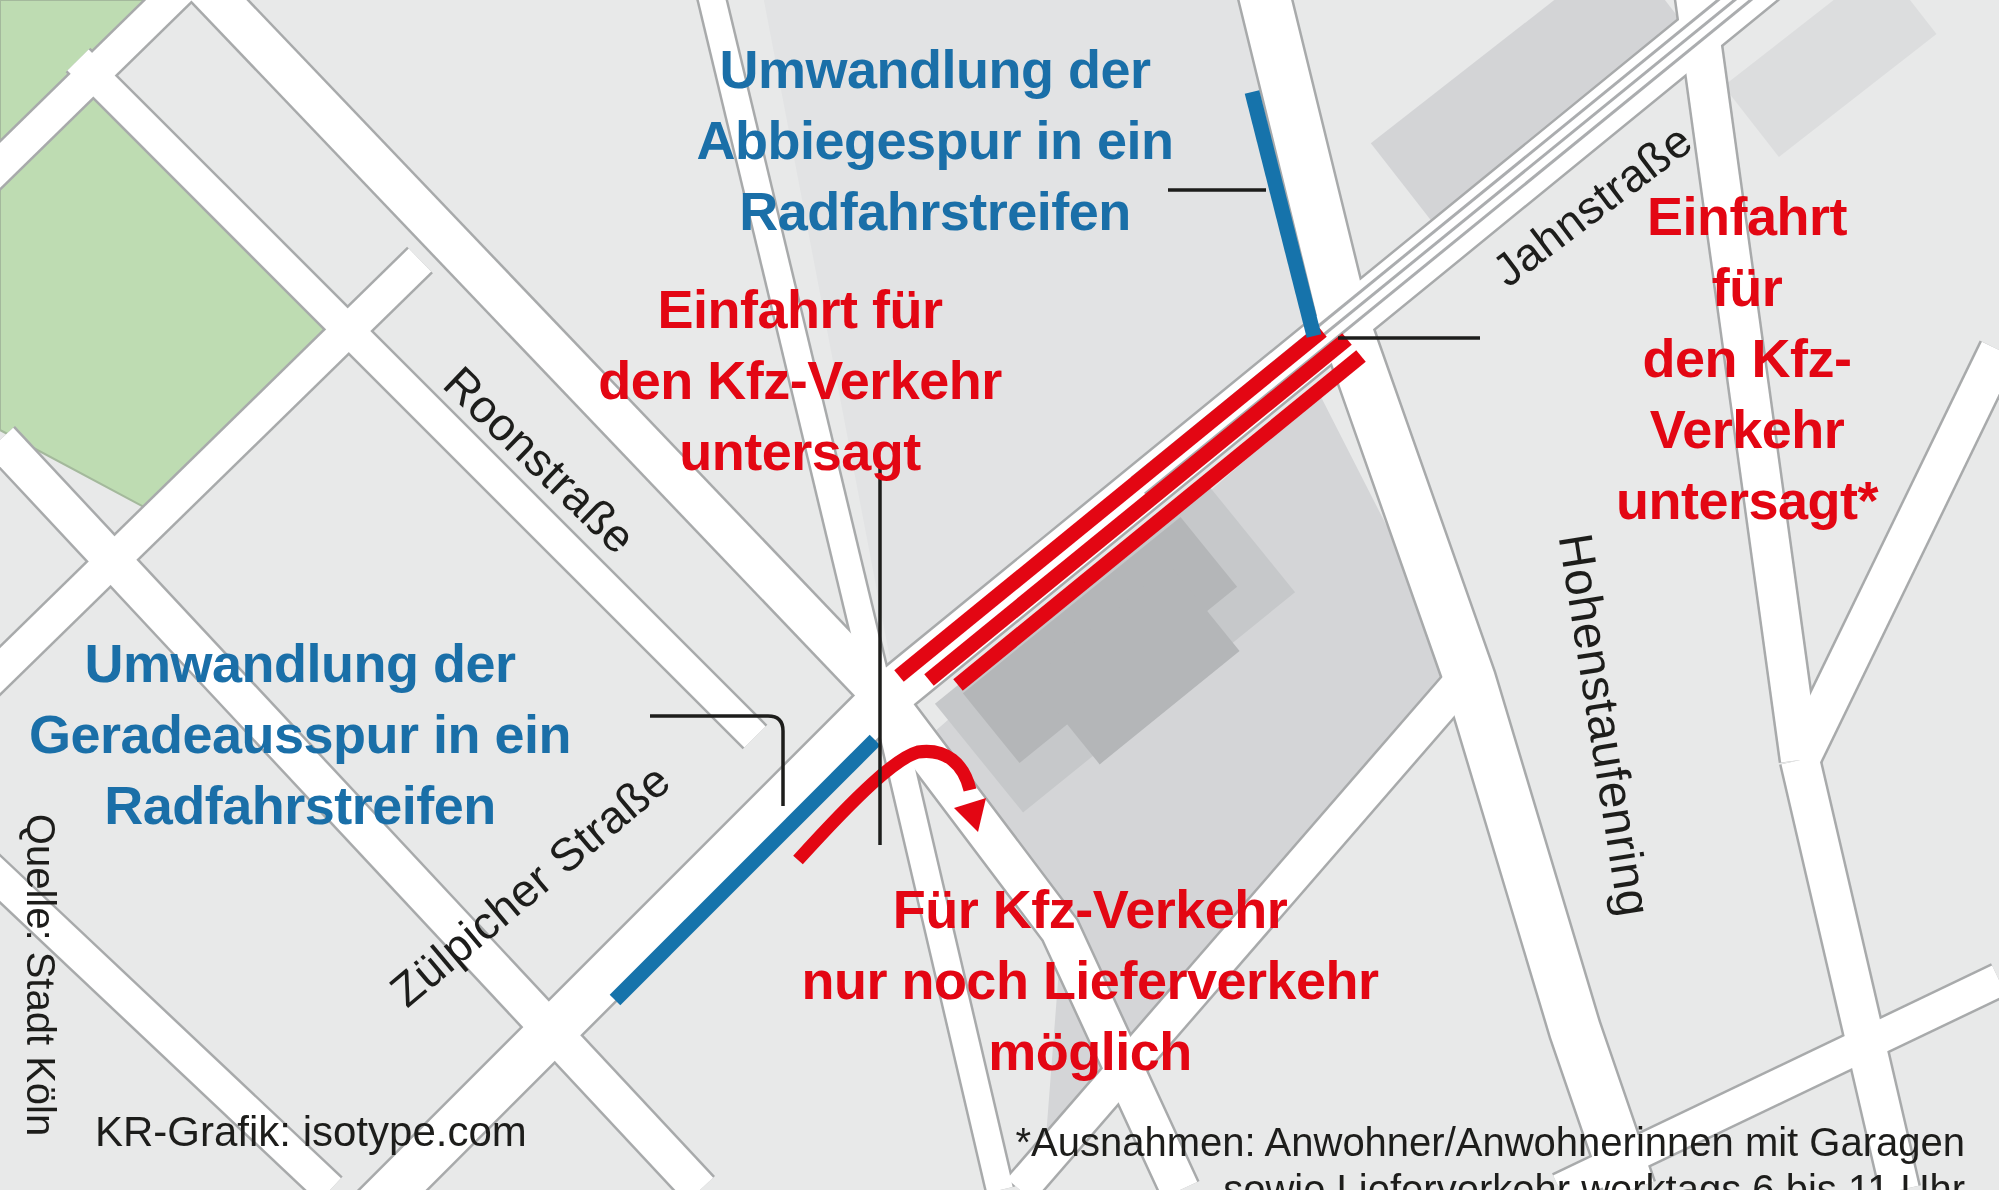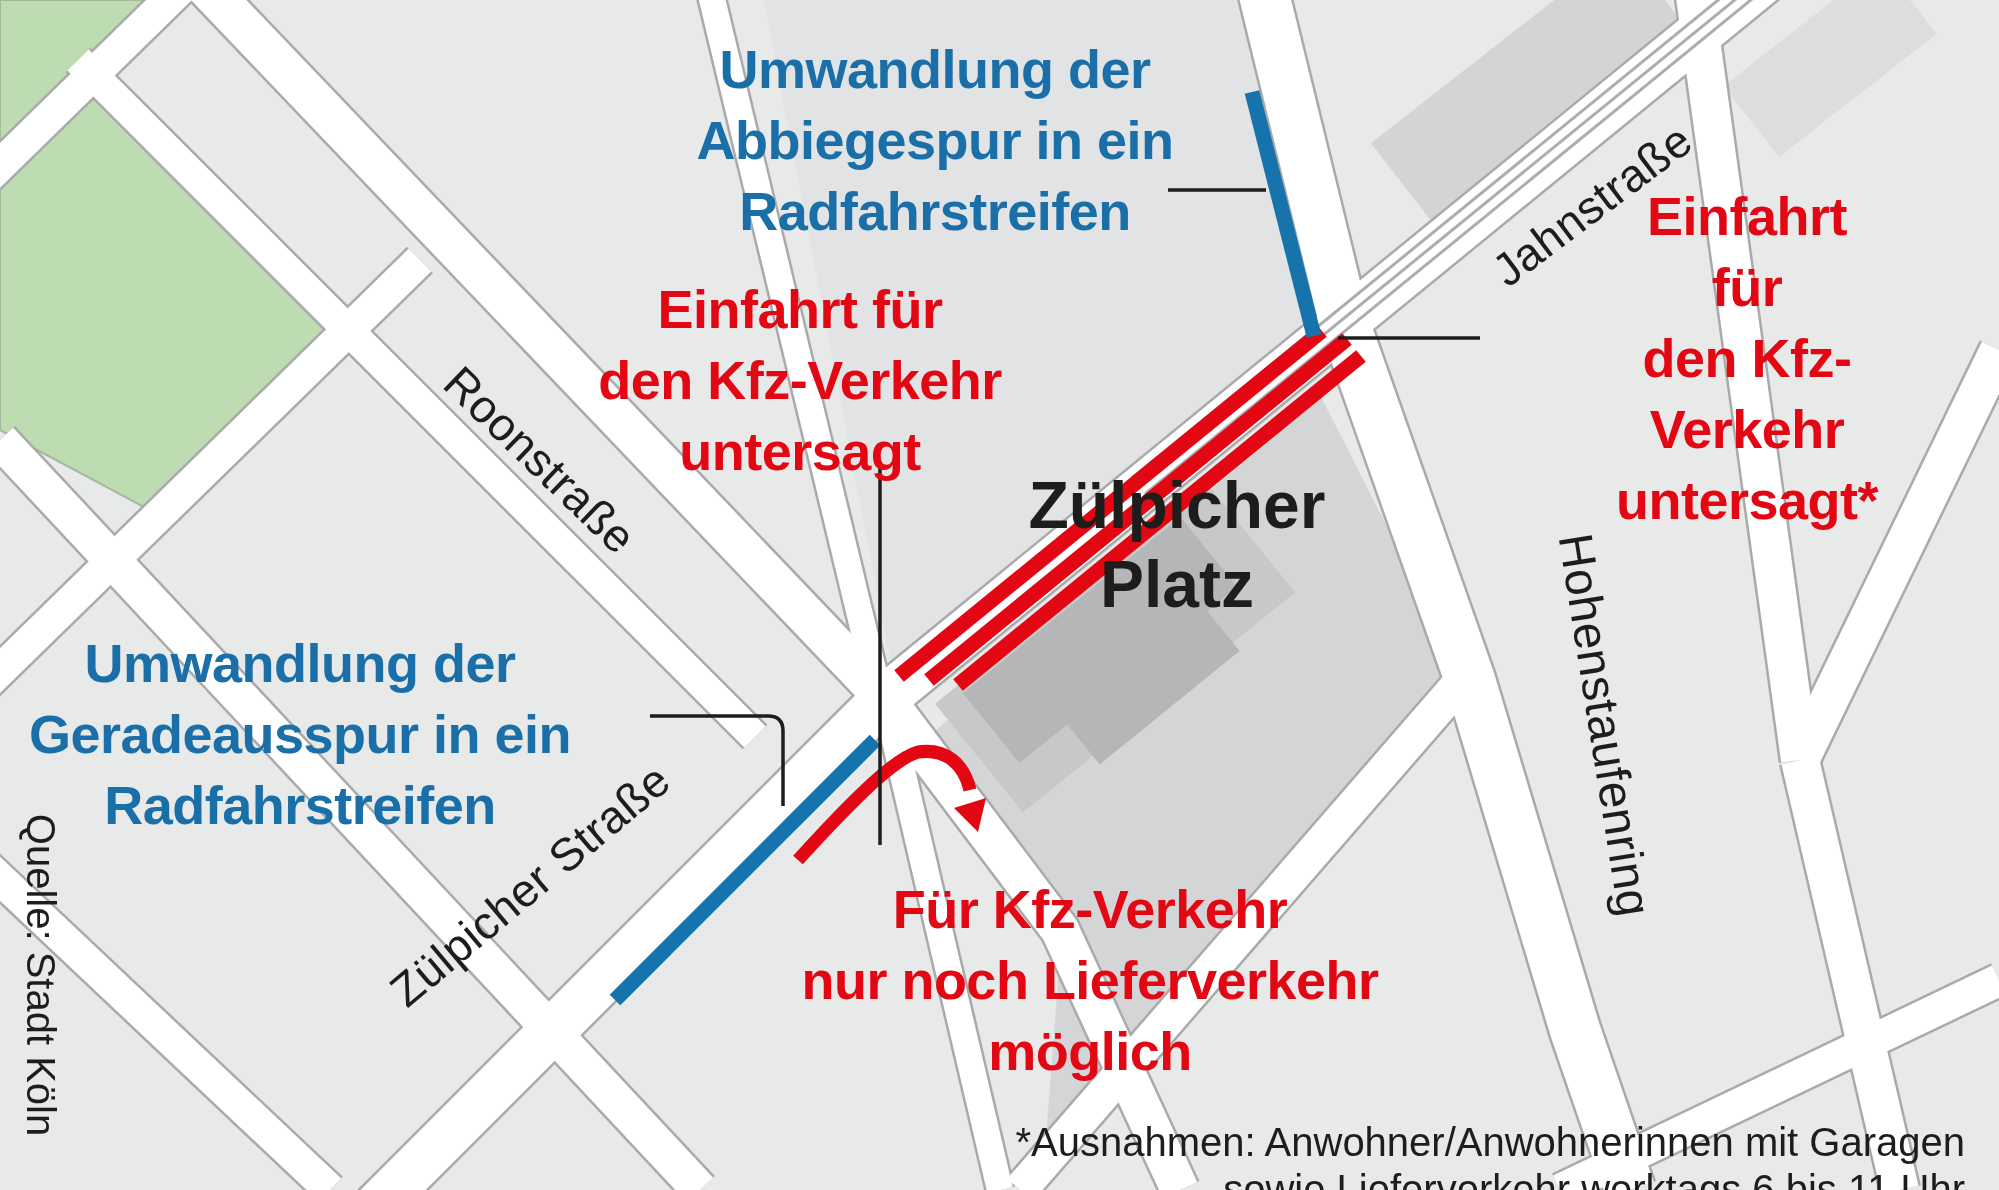--- a/index.html
+++ b/index.html
@@ -147,30 +147,29 @@
 untersagt*</div>
 
   <div class="txt ann ann-blue" style="left:300px;top:734px;">Umwandlung der
 Geradeausspur in ein
 Radfahrstreifen</div>
 
   <div class="txt ann ann-red" style="left:1090px;top:980px;">Für Kfz-Verkehr
 nur noch Lieferverkehr
 möglich</div>
 
-  <div class="txt place" style="left:1177px;top:545px;">Zülpicher
-Platz</div>
 
   <div class="txt street" style="left:540px;top:460px;transform:translate(-50%,-50%) rotate(44deg);">Roonstraße</div>
 
   <div class="txt street" style="left:530px;top:885px;transform:translate(-50%,-50%) rotate(-40deg);">Zülpicher Straße</div>
 
   <div class="txt street" style="left:1592px;top:205px;transform:translate(-50%,-50%) rotate(-37deg);">Jahnstraße</div>
 
   <div class="txt street" style="left:1605px;top:725px;font-size:48px;transform:translate(-50%,-50%) rotate(81deg);">Hohenstaufenring</div>
 
   <div class="footnote" style="position:absolute;right:49px;top:1166px;">*Ausnahmen: Anwohner/Anwohnerinnen mit Garagen
 sowie Lieferverkehr werktags 6 bis 11 Uhr</div>
 
+  <div class="credit" style="position:absolute;left:95px;top:1132px;transform:translateY(-50%);">KR-Grafik: isotype.com</div>
 
   <div class="credit" style="position:absolute;left:40px;top:975px;font-size:40px;transform:translate(-50%,-50%) rotate(90deg);">Quelle: Stadt Köln</div>
 
 </div>
 
 </body></html>

